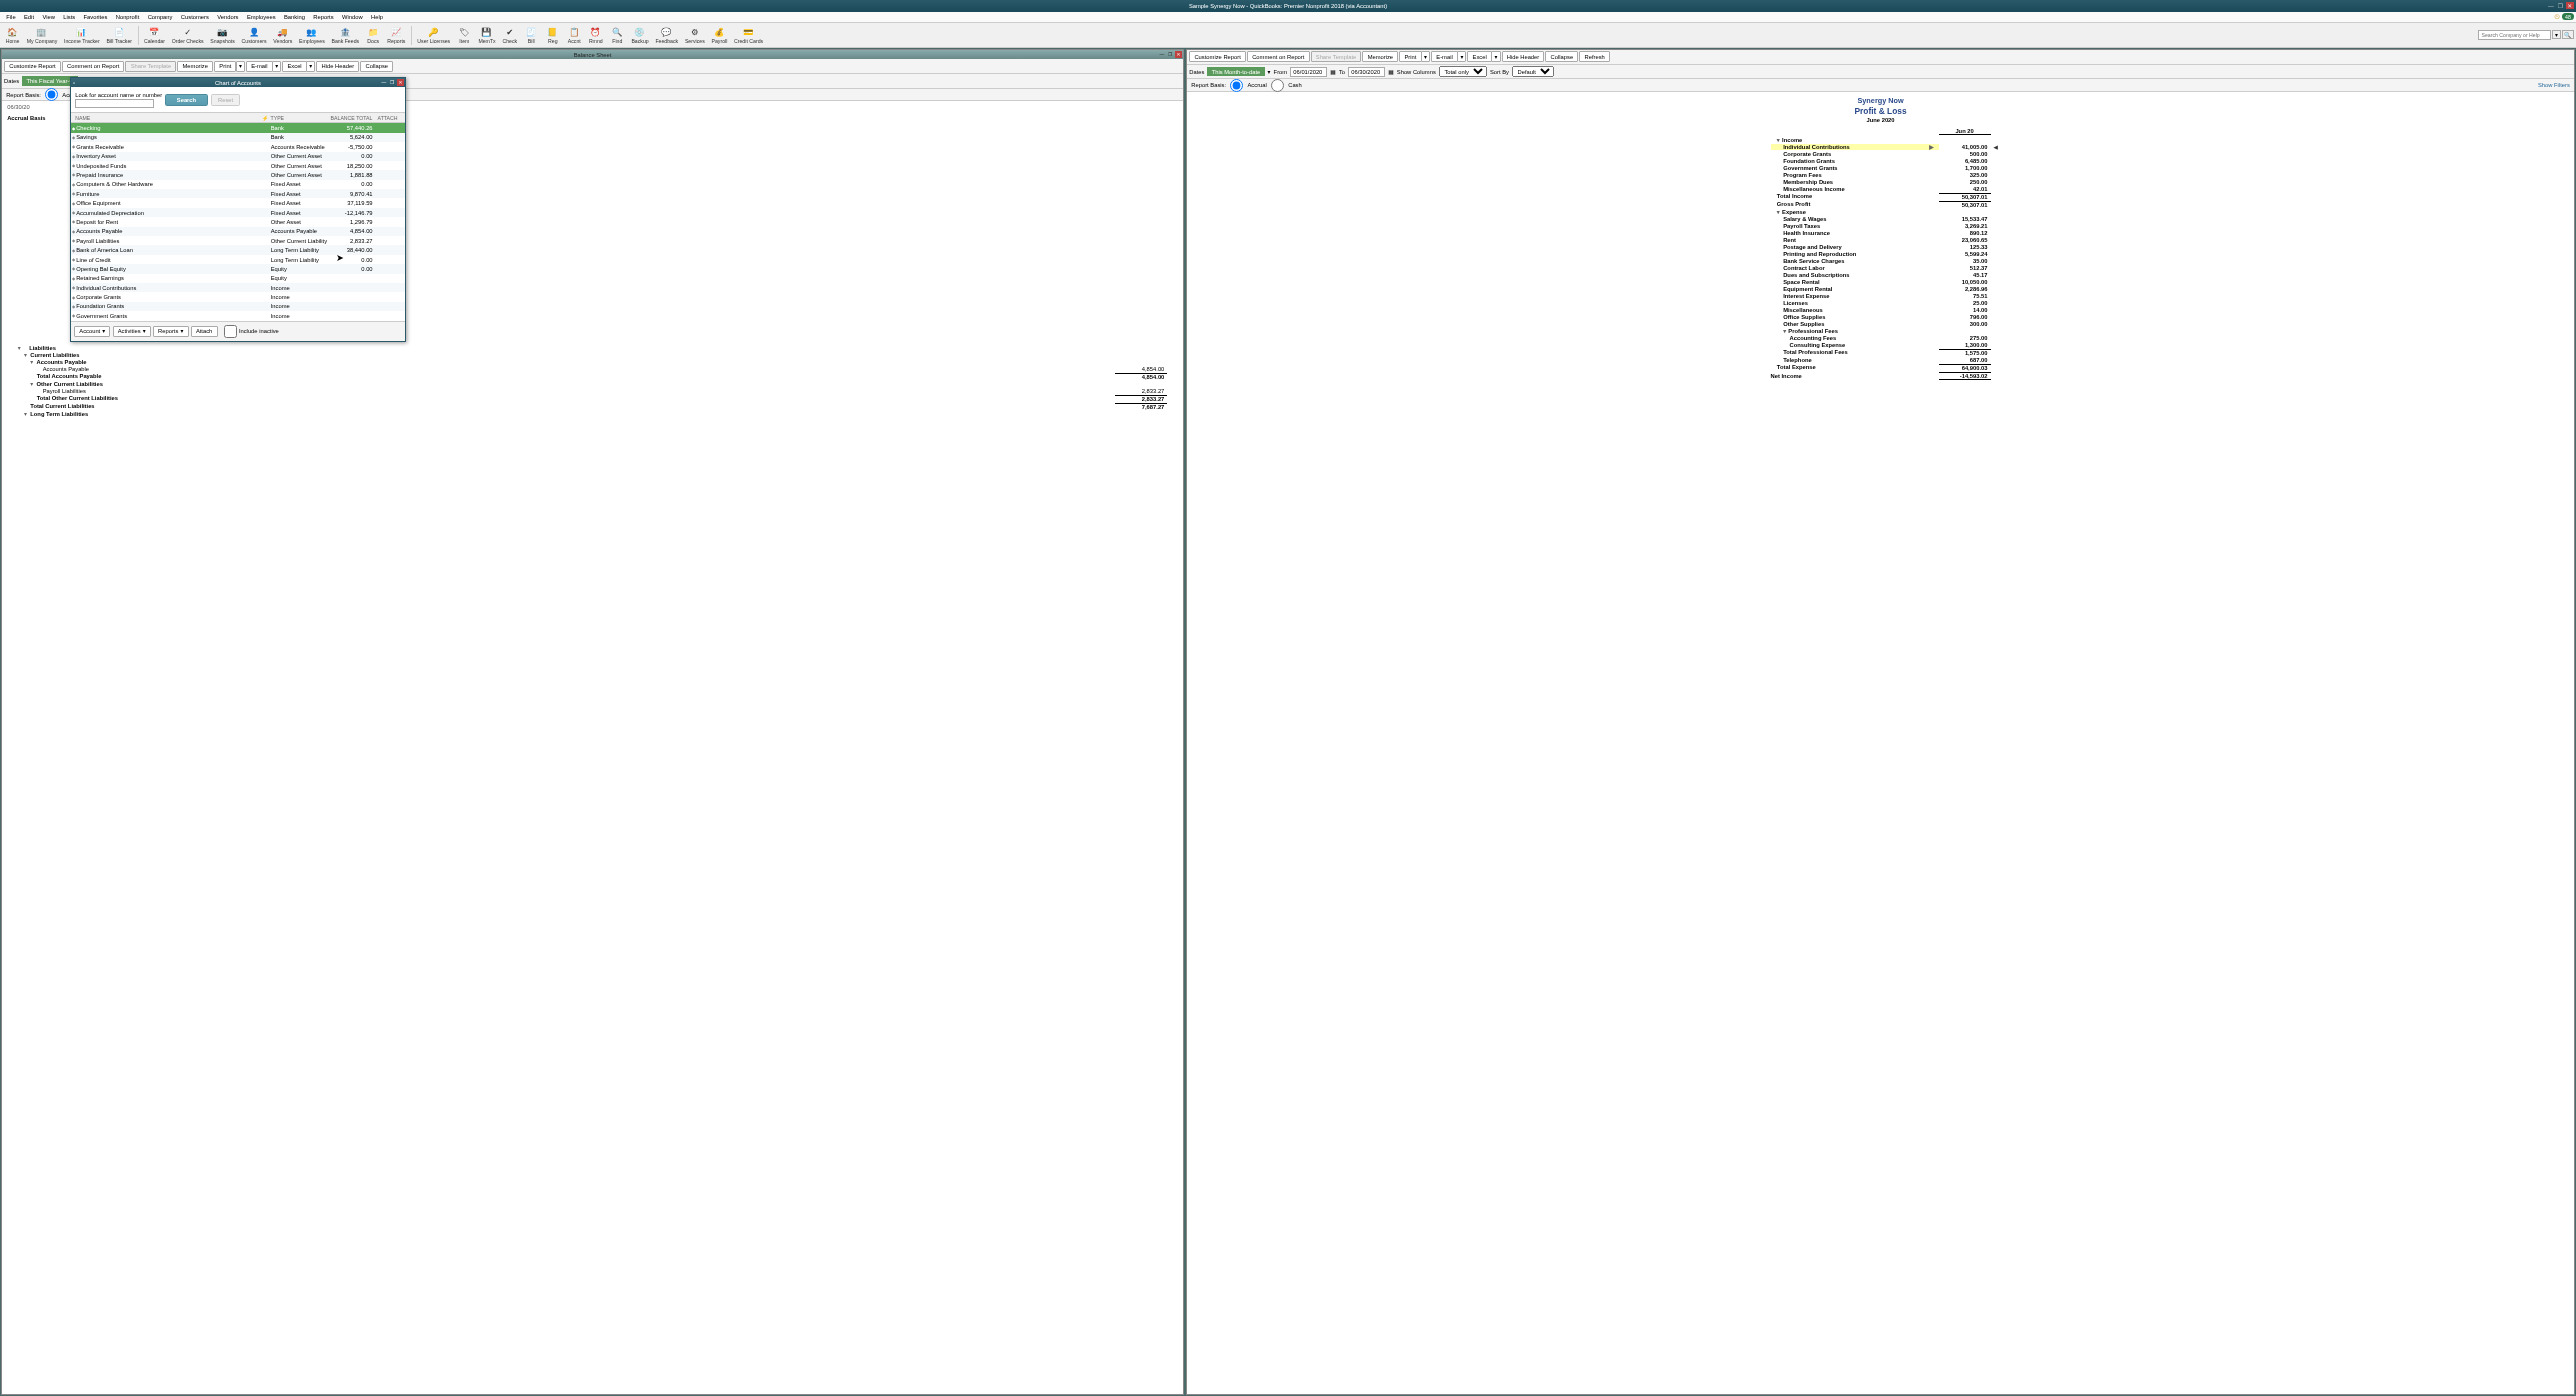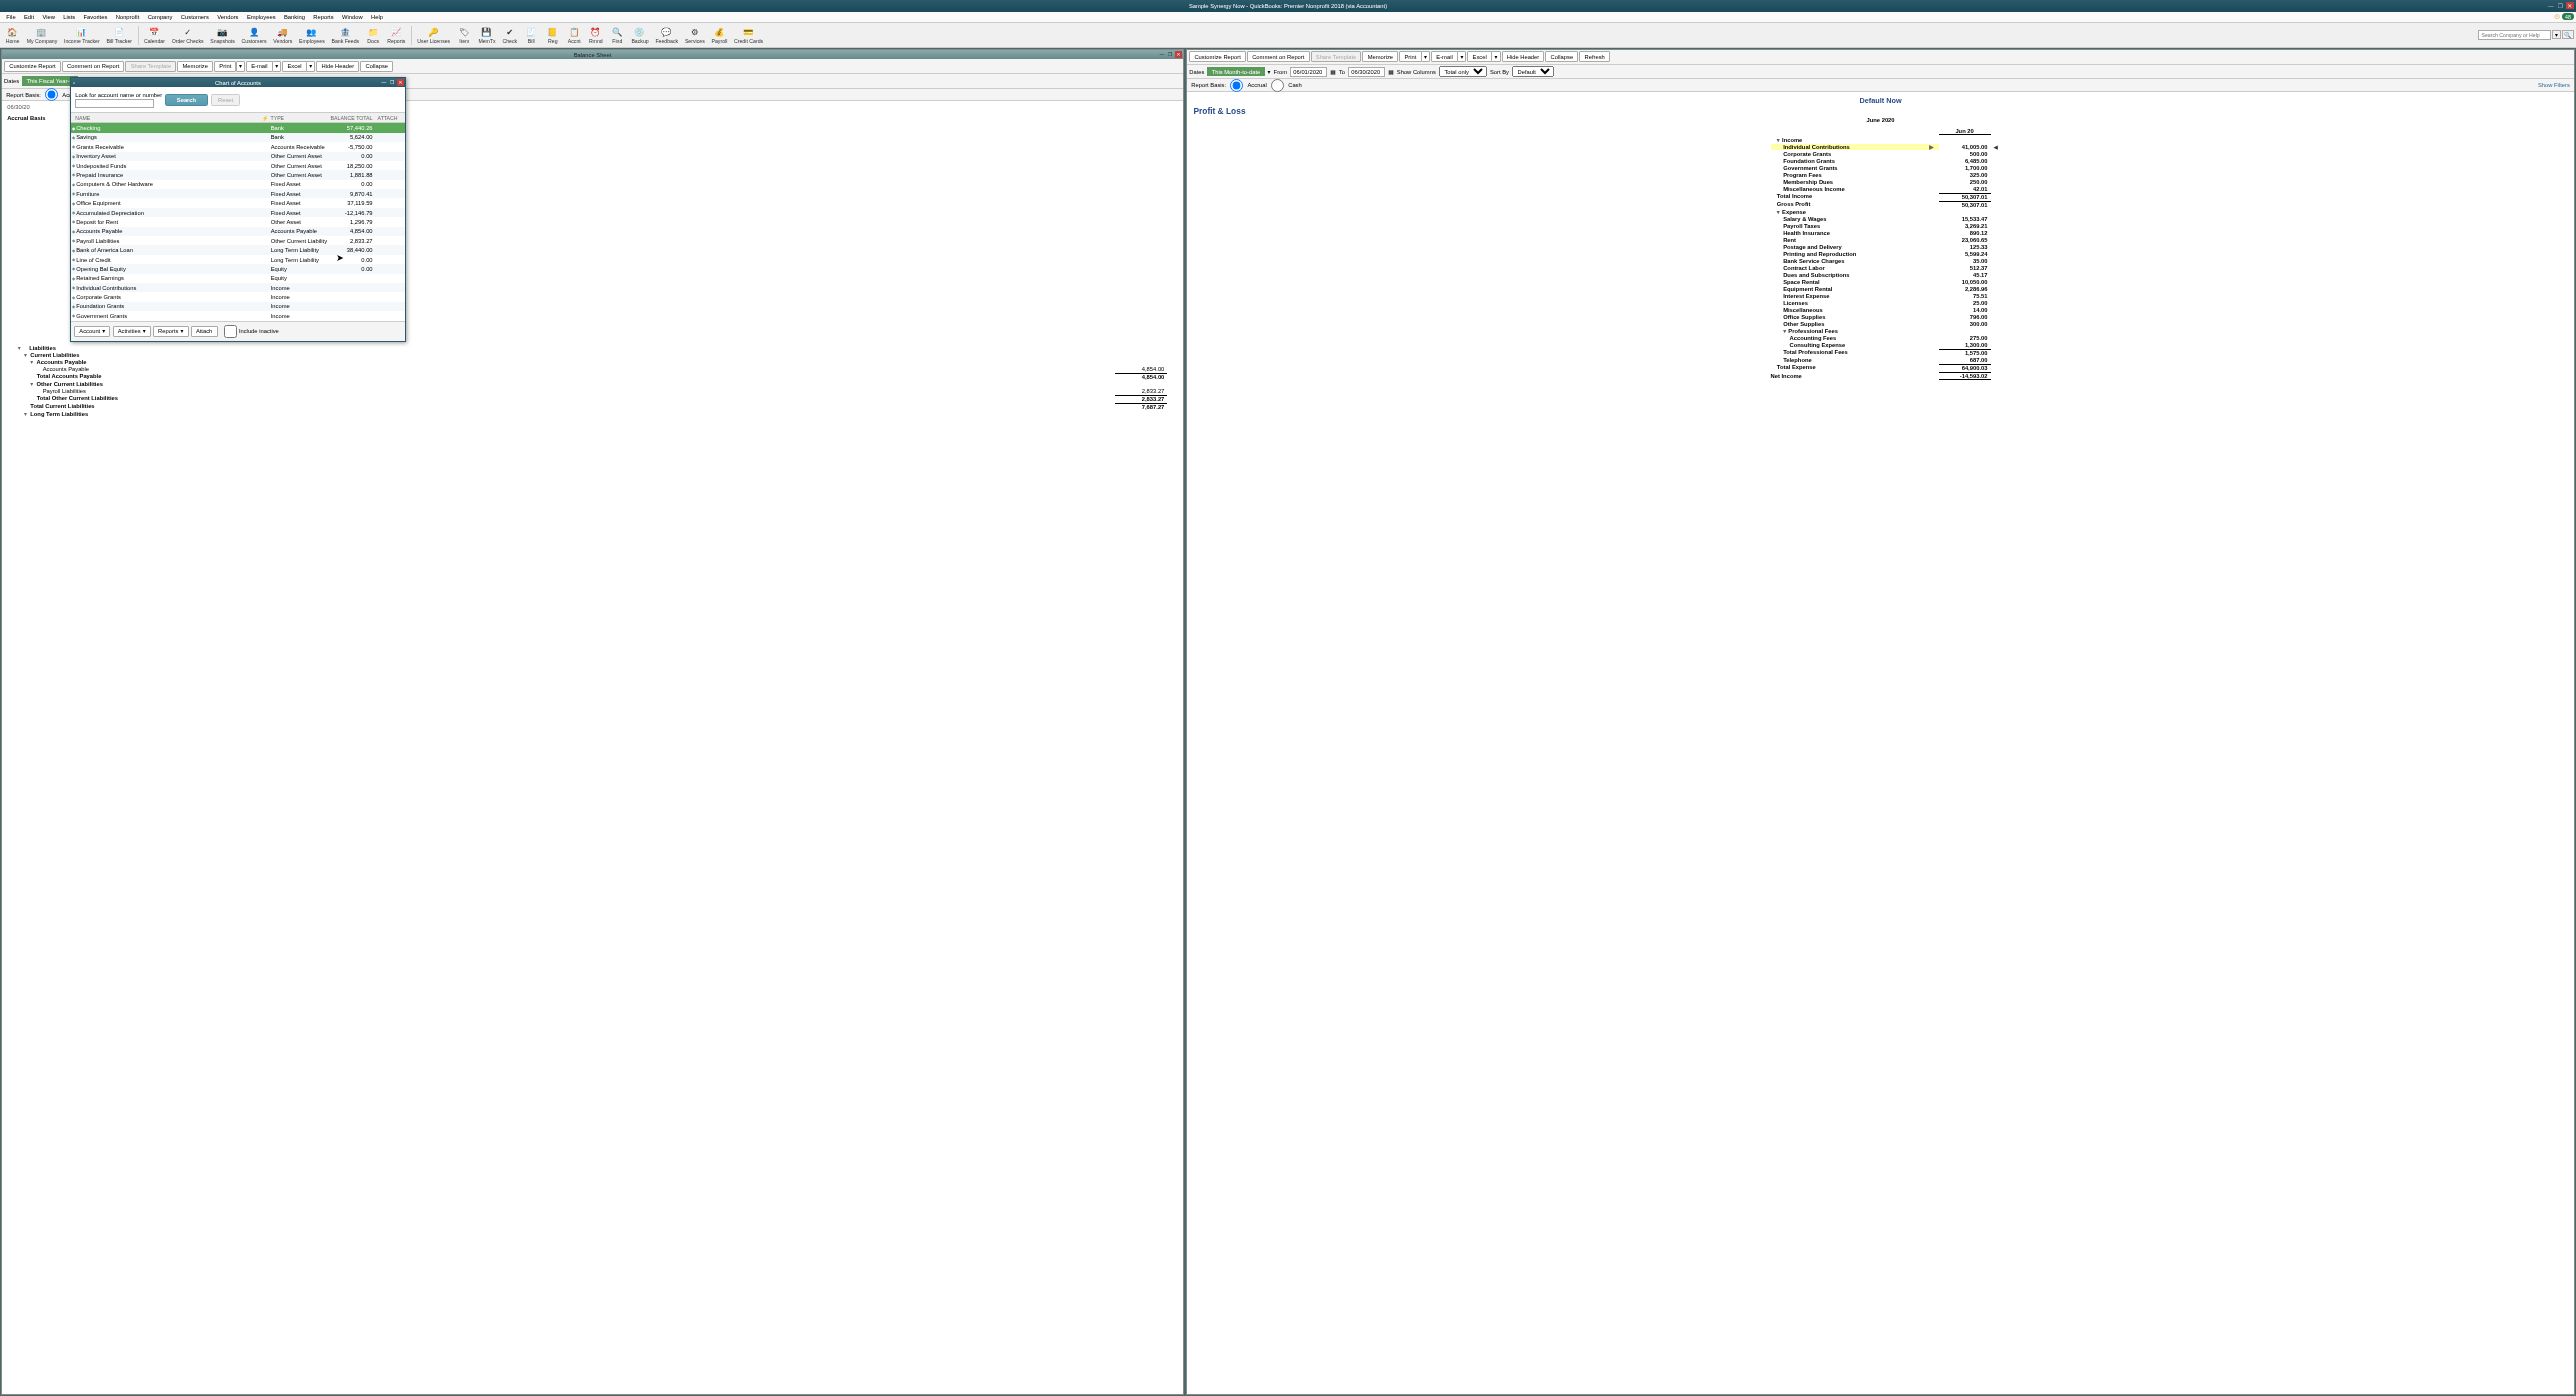--- a/index.html
+++ b/index.html
@@ -30,21 +30,21 @@
 .rt-btn { border: 0.5px solid #aaa; background: #fff; padding: 1.6px 4.2px; cursor: pointer; font-size: 5.8px; border-radius: 1px; white-space: nowrap; }
 .rt-btn.disabled { color: #aaa; background: #f0f0f0; }
 .date-bar { background: #f4f4f4; border-bottom: 0.5px solid #ccc; display: flex; align-items: center; padding: 2.1px; gap: 3.1px; height: 14.7px; font-size: 5.8px; }
 .date-select { background: #5a9a5a; color: #fff; padding: 1.6px 4.2px; border: none; cursor: pointer; font-size: 5.8px; }
 .date-input { border: 0.5px solid #aaa; padding: 1px 2.1px; width: 37px; font-size: 5.8px; }
 .basis-bar { background: #f4f4f4; border-bottom: 0.5px solid #ccc; display: flex; align-items: center; padding: 2.1px 4.2px; gap: 4.2px; height: 12.6px; font-size: 5.8px; }
 .radio-group { display: flex; gap: 4.2px; align-items: center; }
 .show-filters { color: #2a6a9a; cursor: pointer; }
 .report-body { flex: 1; overflow: auto; padding: 4.2px 6.3px; }
 .report-title { text-align: center; color: #2a4a8a; font-weight: bold; font-size: 7.3px; }
-.report-subtitle { color: #2a4a8a; font-weight: bold; font-size: 8.4px; margin: 1px 0; }
+.report-subtitle { text-align: center; color: #2a4a8a; font-weight: bold; font-size: 8.4px; margin: 1px 0; }
 .report-date { text-align: center; font-weight: bold; font-size: 5.8px; margin-bottom: 4.2px; }
 .rt-header-row { display: flex; border-bottom: 0.5px solid #000; padding: 1px 0; }
 .rt-col-label { flex: 1; }
 .rt-col-val { width: 52px; text-align: center; font-weight: bold; }
 .rt-row { display: flex; padding: 0.5px 0; }
 .rt-row .name { flex: 1; }
 .rt-row .val { width: 52px; text-align: right; padding-right: 3.1px; }
 .rt-row.bold .name, .rt-row.bold .val { font-weight: bold; }
 .rt-row .val.underline { border-top: 0.5px solid #000; }
 .rt-row .val.double-underline { border-bottom: 1.6px double #000; }
@@ -568,21 +568,21 @@
           <span>Accrual</span>
         </label>
       <label class="radio-group">
           <input type="radio" name="plb" style=""> 
           <span>Cash</span>
         </label>
       <span style="flex:1"></span>
       <span class="show-filters">Show Filters</span>
     </div>
     <div class="report-body">
-      <div class="report-title">Default Now</div>
+      <div class="report-title">Synergy Now</div>
       <div class="report-subtitle">Profit &amp; Loss</div>
       <div class="report-date">June 2020</div>
       <div style="max-width:220px;margin:0 auto;">
         <div class="rt-header-row" style="border-bottom:none;">
           <span class="rt-col-label"></span>
           <span class="rt-col-val" style="border-bottom:0.5px solid #000;">Jun 20</span>
         </div>
         <div id="pl-rows">
             <div class="rt-row bold" style="position: relative;">
               <span class="name indent-1" style="display:flex;align-items:center;"><span class="collapse-tri">▾</span>Income</span>

